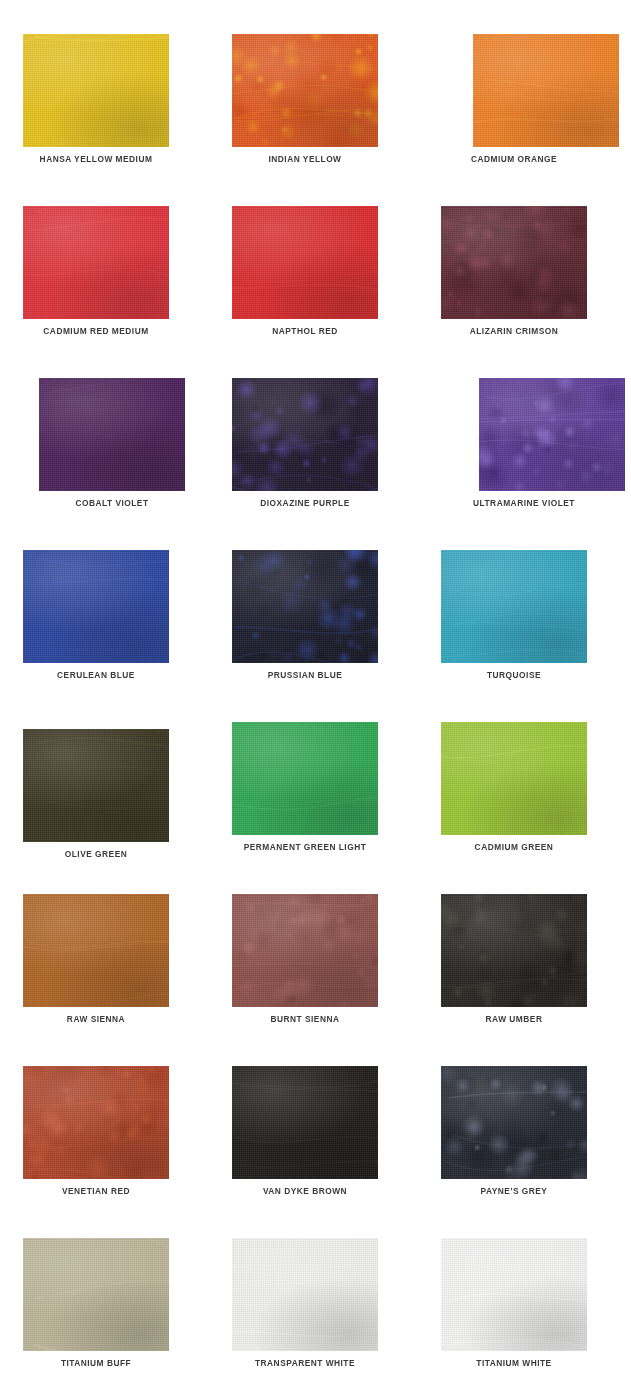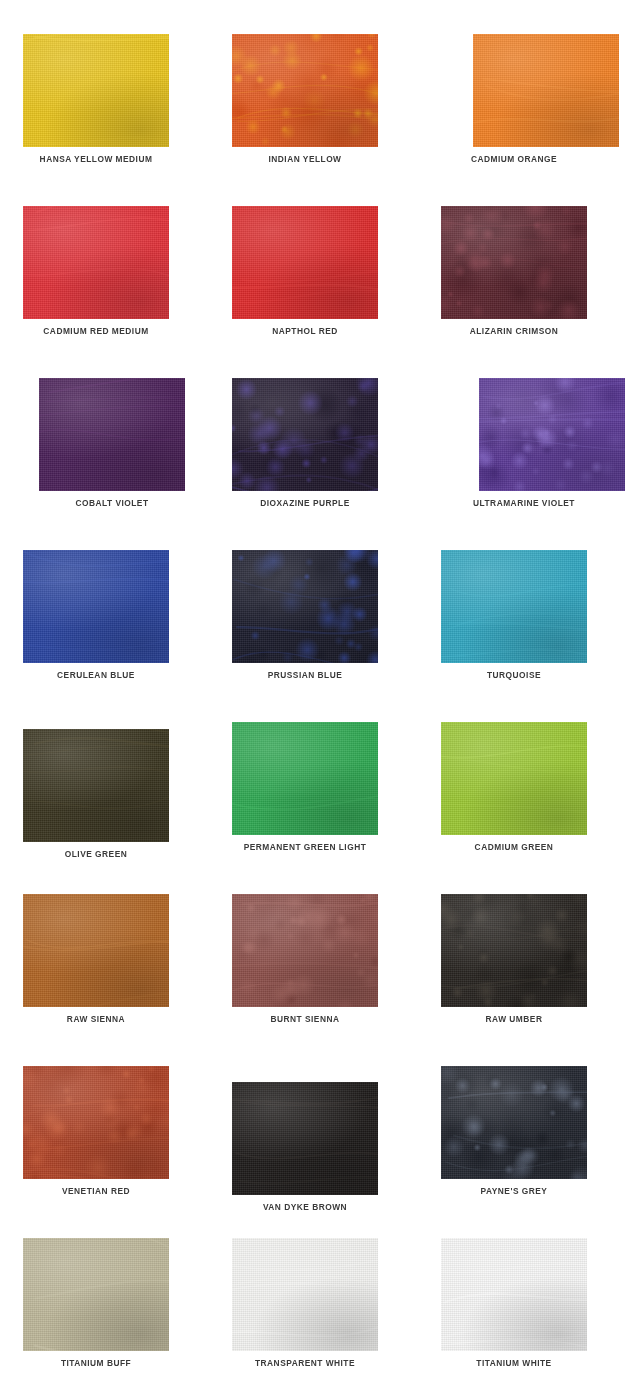--- a/index.html
+++ b/index.html
@@ -346,21 +346,21 @@
             <path d="M15.6,79.5 C63.6,76.2 111.6,66.4 167.6,69.5" fill="none" stroke="#c7613f" stroke-width="1.34" stroke-opacity="0.41" stroke-linecap="round"></path>
             <path d="M12.6,100.5 C60.6,94.0 108.6,122.2 164.6,99.0" fill="none" stroke="#c7613f" stroke-width="1.03" stroke-opacity="0.40" stroke-linecap="round"></path>
             <path d="M3.9,53.4 C51.9,37.2 99.9,32.1 155.9,41.9" fill="none" stroke="#c7613f" stroke-width="0.69" stroke-opacity="0.43" stroke-linecap="round"></path>
             <path d="M21.0,42.2 C69.0,43.4 117.0,27.6 173.0,45.5" fill="none" stroke="#c7613f" stroke-width="1.53" stroke-opacity="0.42" stroke-linecap="round"></path>
             <path d="M-1.2,101.2 C46.8,82.3 94.8,110.6 150.8,111.4" fill="none" stroke="#c7613f" stroke-width="1.62" stroke-opacity="0.36" stroke-linecap="round"></path>
           </svg></div>
         <div class="tex-shade"></div>
       </div>
       <div class="swatch-label" style="top: 119px; width: 146px; color: rgb(58, 58, 58);">VENETIAN RED</div>
     </div>
-    <div class="swatch-cell" style="left: 232px; top: 1066px; margin-top: 16px;">
+    <div class="swatch-cell" style="left: 232px; top: 1066px;">
       <div class="swatch-chip" style="width: 146px; height: 113px; background-color: rgb(30, 27, 26);">
         <div class="tex-weave"></div>
         <div class="tex-streak"><svg viewBox="0 0 146 113" preserveAspectRatio="none" width="100%" height="100%">
             <path d="M19.5,25.9 C67.5,31.6 115.5,26.8 171.5,33.0" fill="none" stroke="#48413c" stroke-width="0.84" stroke-opacity="0.54" stroke-linecap="round"></path>
             <path d="M15.8,68.3 C63.8,84.0 111.8,52.9 167.8,79.1" fill="none" stroke="#48413c" stroke-width="1.25" stroke-opacity="0.45" stroke-linecap="round"></path>
             <path d="M10.2,23.8 C58.2,25.5 106.2,34.8 162.2,13.6" fill="none" stroke="#48413c" stroke-width="1.45" stroke-opacity="0.39" stroke-linecap="round"></path>
             <path d="M18.5,91.4 C66.5,101.1 114.5,77.1 170.5,96.3" fill="none" stroke="#48413c" stroke-width="1.66" stroke-opacity="0.27" stroke-linecap="round"></path>
           </svg></div>
         <div class="tex-shade"></div>
       </div>

